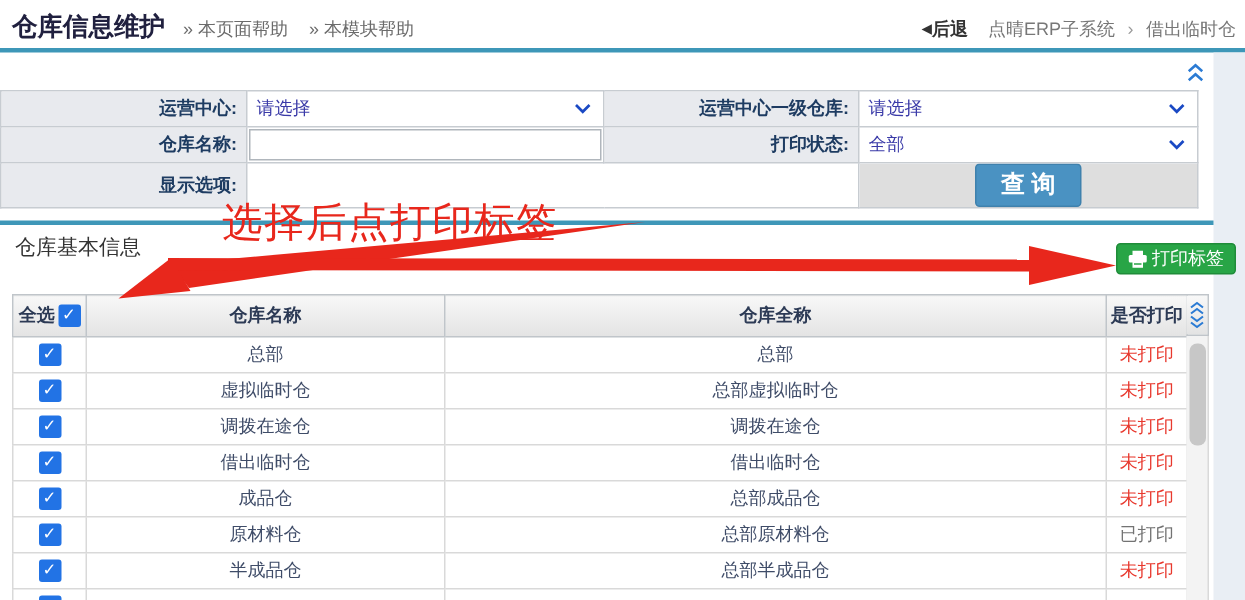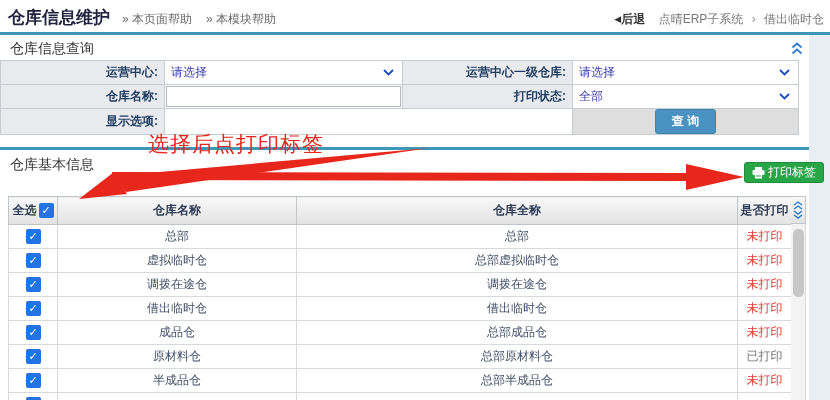--- a/index.html
+++ b/index.html
@@ -31,25 +31,25 @@
   table.qform { position:absolute; left:0; top:60px; width:798px; border-collapse:collapse; table-layout:fixed; }
   table.qform td { height:24px; border:1px solid #c7ccd1; font-size:12px; overflow:hidden; }
   td.flabel { background:#e8eaee; text-align:right; padding-right:6px; font-weight:bold; color:#1e3c62; }
   td.fvalue { background:#fff; position:relative;margin-left:40px; }
   .selectbox { position:relative; width:100%; height:100%; display:flex; align-items:center;
     padding-left:6px; color:#3a3aa8; cursor:pointer; }
   .selectbox .chev { position:absolute; right:8px; top:50%; margin-top:-4px; line-height:0; }
   .textinput { position:absolute; left:1px; top:1px; right:1px; bottom:1px; border:1px solid #b0b6bc;
     font-size:12px; padding:0 4px; font-family:inherit; color:#333; }
   td.btncell { background:#dedede; text-align:center; }
-  .btn-search { display:inline-block; background:#4a92c2; color:#fff; font-size:12px; font-weight:bold;
+  .btn-search { display:inline-block; background:#4a92c2; color:#fff; font-size:16px; font-weight:bold;
     border:1px solid #3f81ad; border-radius:3px; padding:3px 16px; cursor:pointer; }
 
   
-  .annotation-text { position:absolute; left:148px; top:130px; font-size:21px; color:#e8271c;
+  .annotation-text { position:absolute; left:148px; top:130px; font-size:27px; color:#e8271c;
     z-index:7; letter-spacing:1px; }
   .arrows { position:absolute; left:0; top:0; width:830px; height:400px; z-index:6; pointer-events:none; }
 
   
   .basic-title { top:156px; }
   .btn-print { position:absolute; left:744px; top:162px; height:21px; background:#28a546; color:#fff;
     font-size:12px; border:1px solid #1f8c39; border-radius:3px; display:flex; align-items:center;
     padding:0 7px; gap:3px; cursor:pointer; z-index:8; }
 
   
@@ -83,21 +83,20 @@
     <div class="top-right">
       <span class="back"><span class="tri">◀</span><span>后退</span></span>
       <span class="crumb">点晴ERP子系统</span>
       <span class="crumb-sep">›</span>
       <span class="crumb">借出临时仓</span>
     </div>
   </div>
   <div class="teal-line line1"></div>
   <div class="right-strip"></div>
 
-  <div class="sec-title" style="top:40px;">仓库信息查询</div>
   <span class="collapse-icon">
     <svg width="12" height="13" viewBox="0 0 12 13">
         <polyline points="1.5,5.5 6,1.5 10.5,5.5" fill="none" stroke="#2b7bd4" stroke-width="1.7"></polyline>
         <polyline points="1.5,11.5 6,7.5 10.5,11.5" fill="none" stroke="#2b7bd4" stroke-width="1.7"></polyline>
       </svg>
   </span>
 
   <table class="qform">
     <colgroup>
         <col style="width:164px">

